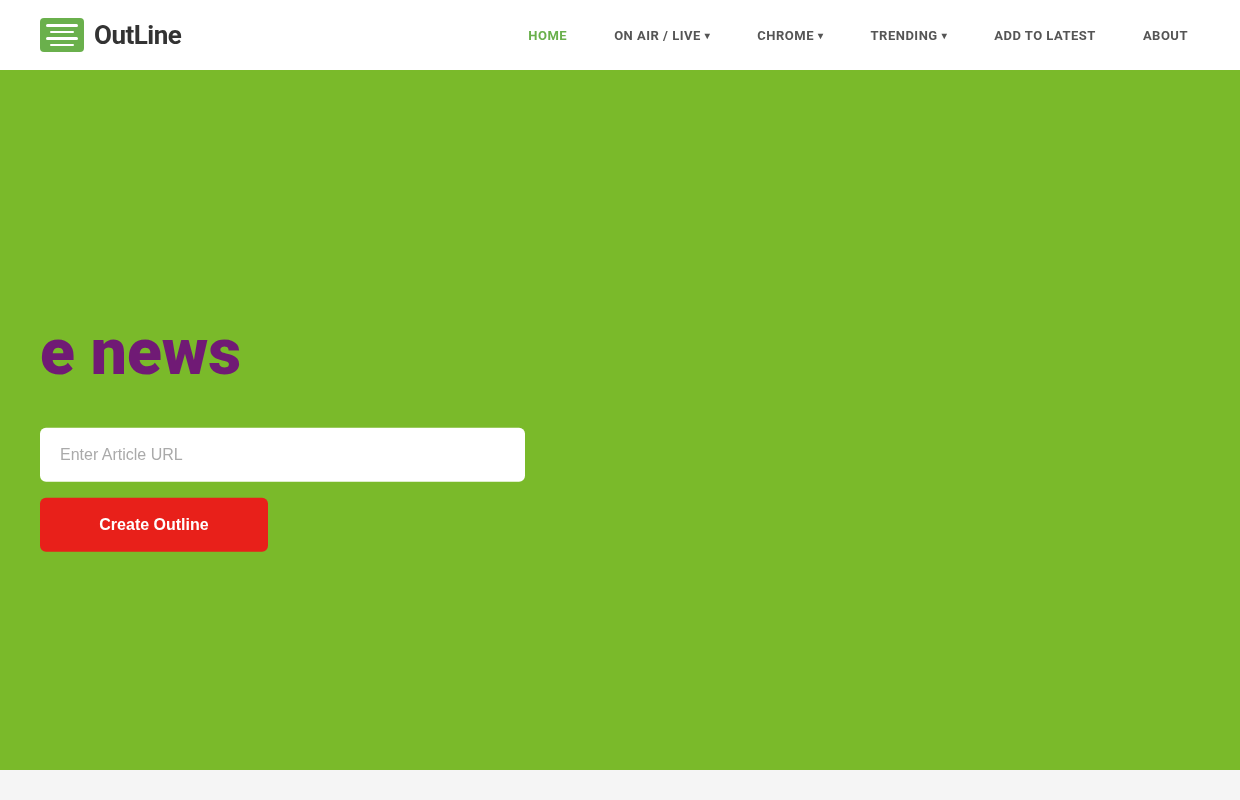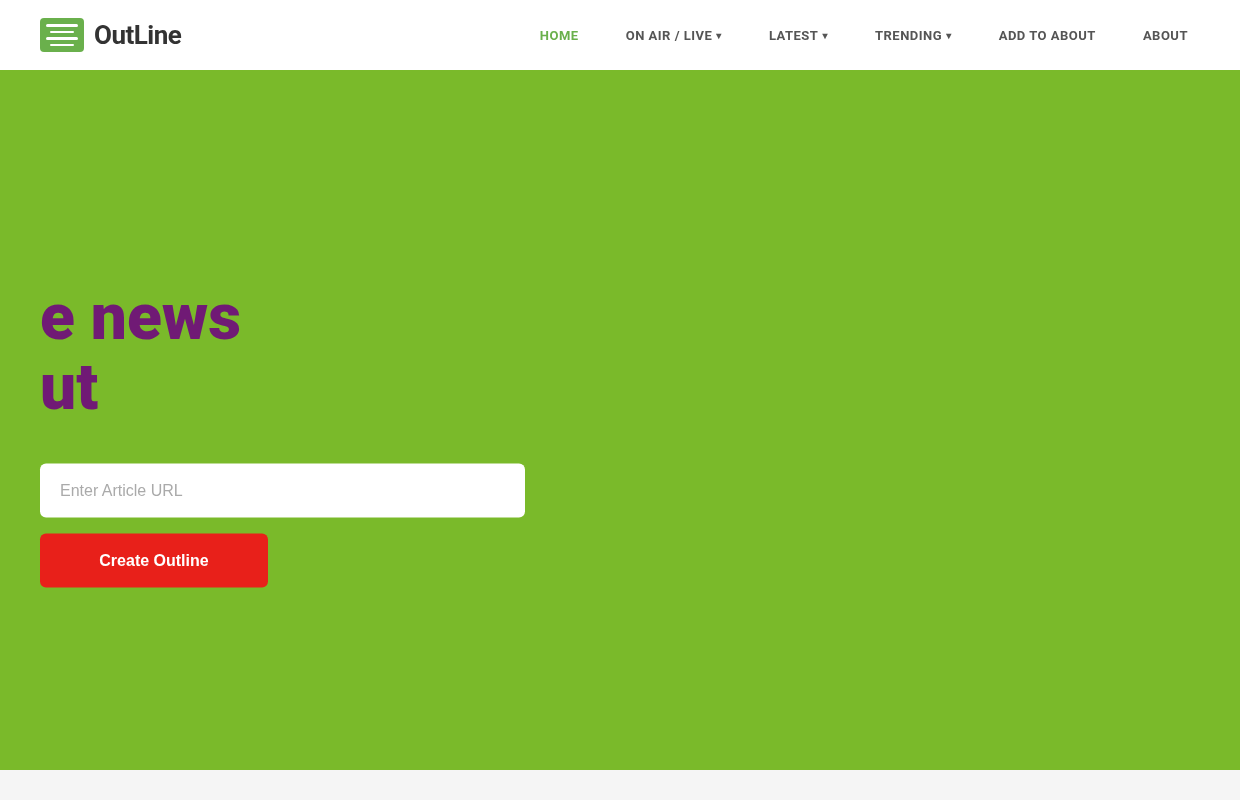--- a/index.html
+++ b/index.html
@@ -191,45 +191,44 @@
         <a href="#" class="nav-link active">HOME</a>
       </li>
       <li class="nav-item">
         <a href="#" class="nav-link">
           <span>ON AIR / LIVE</span>
           <span class="chevron">▾</span>
         </a>
       </li>
       <li class="nav-item">
         <a href="#" class="nav-link">
-          <span>LATEST</span>
+          <span>CHROME</span>
           <span class="chevron">▾</span>
         </a>
       </li>
       <li class="nav-item">
         <a href="#" class="nav-link">
           <span>TRENDING</span>
           <span class="chevron">▾</span>
         </a>
       </li>
       <li class="nav-item">
-        <a href="#" class="nav-link">ADD TO ABOUT</a>
+        <a href="#" class="nav-link">ADD TO LATEST</a>
       </li>
       <li class="nav-item">
         <a href="#" class="nav-link">ABOUT</a>
       </li>
     </ul>
   </div>
 </nav>
 
 <section class="hero">
   <div class="hero-content">
     <h1 class="hero-title">
       <span>e news</span>
-      <span>ut</span>
     </h1>
     <div class="hero-form">
       <input type="text" class="hero-input" placeholder="Enter Article URL" style="">
       <button class="hero-button">Create Outline</button>
     </div>
   </div>
 </section>
 
 <div class="bottom-bar"></div>
 

